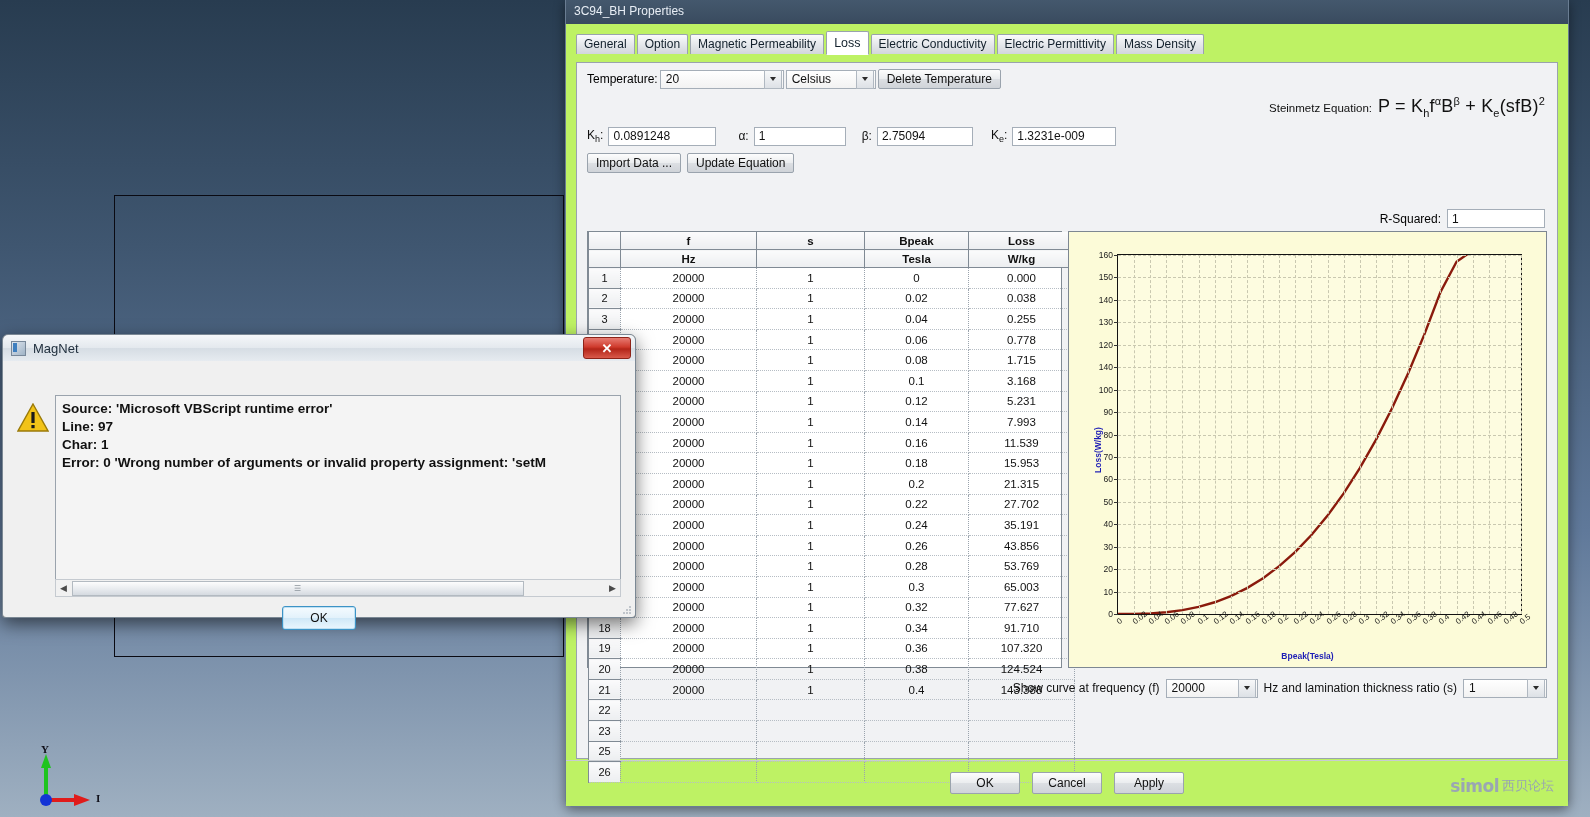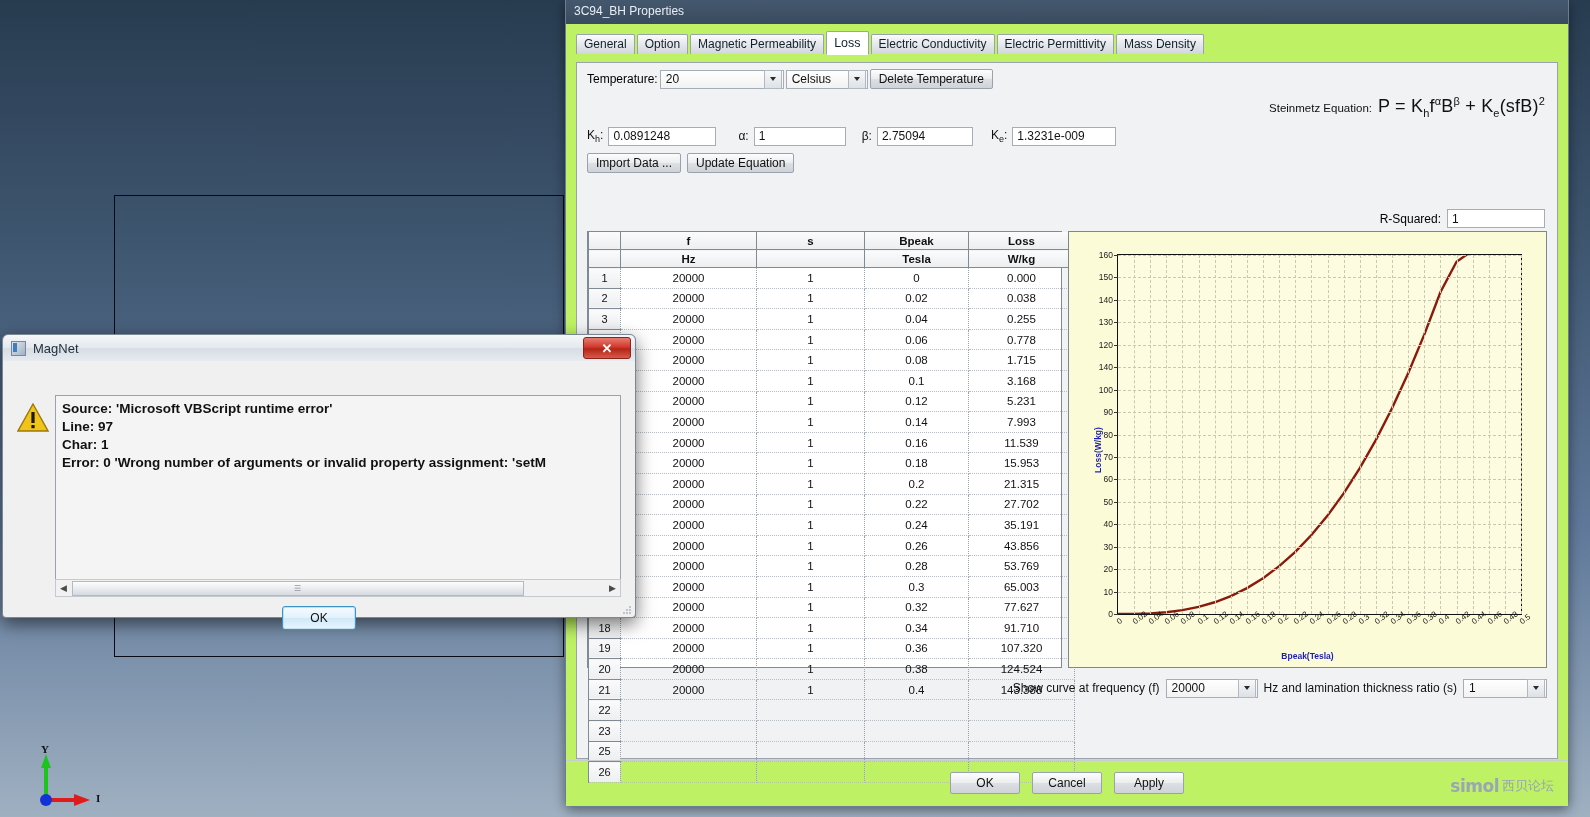--- a/index.html
+++ b/index.html
@@ -190,21 +190,21 @@
     <div id="tabpanel">
 
       <div class="formrow">
         <span class="lbl">Temperature:</span>
         <div class="combo" style="width:124px;">
           <span>20</span>
           <span class="arrow">
               <i></i>
             </span>
         </div>
-        <div class="combo" style="width:82px;">
+        <div class="combo" style="width:90px;">
           <span>Celsius</span>
           <span class="arrow">
               <i></i>
             </span>
         </div>
         <button class="btn">Delete Temperature</button>
       </div>
 
       <div id="eqrow">
         <span id="eqlabel">Steinmetz Equation:</span>

